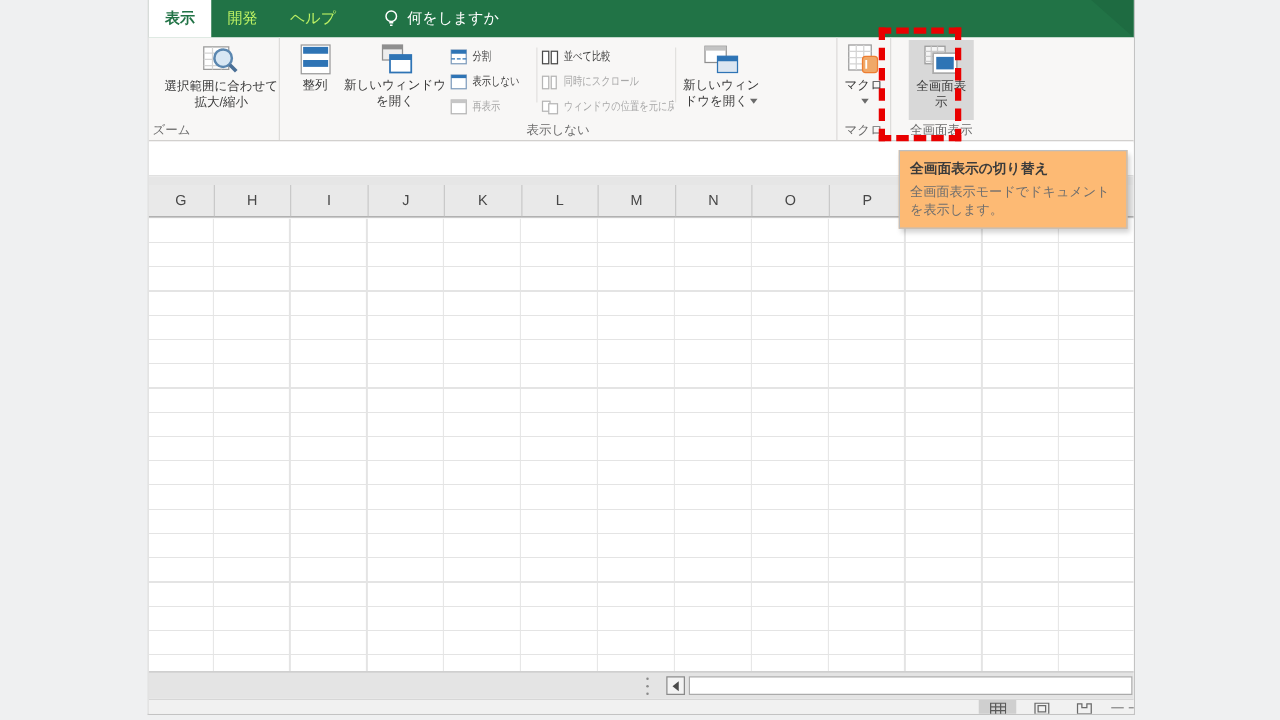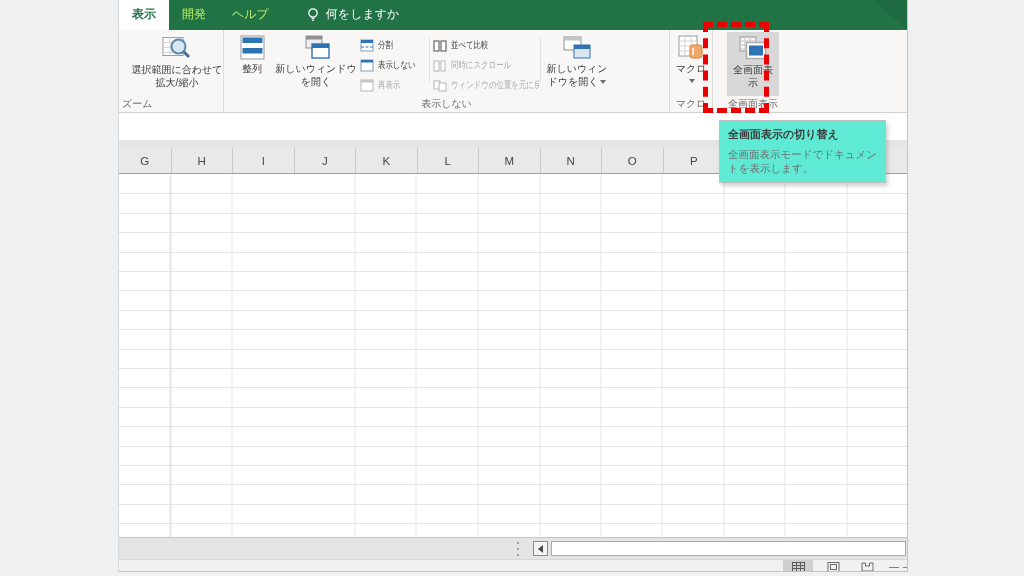--- a/index.html
+++ b/index.html
@@ -79,21 +79,21 @@
 
   
   .statusbar { position:absolute; left:0; top:559px; width:100%; height:13px; background:#f1f1f1;
     border-top:1px solid #d6d6d6; }
   .viewbtn { position:absolute; top:0; height:13px; display:flex; align-items:center;
     justify-content:center; cursor:pointer; }
   .viewbtn.sel { background:#cfcfcf; }
   .zoomdash { position:absolute; top:1px; font-size:10px; color:#5a5a5a; cursor:pointer; }
 
   
-  .tooltip { position:absolute; left:600px; top:120px; width:167px; background:#5eead4;
+  .tooltip { position:absolute; left:600px; top:120px; width:183px; background:#fdba74;
     border:1px solid #bfbfbf; box-shadow:2px 3px 4px rgba(0,0,0,.18); padding:6px 8px 7px; z-index:50; }
   .tooltip .tt { font-size:11px; font-weight:bold; color:#3b3b3b; margin-bottom:5px; }
   .tooltip .tb { font-size:10.5px; color:#6e6e6e; line-height:1.35; }
 
   
   .redbox { position:absolute; left:584px; top:22px; width:66px; height:91px;
     border:5px dashed #e90000; z-index:60; pointer-events:none; }
 
   svg { display:block; }
 </style>

